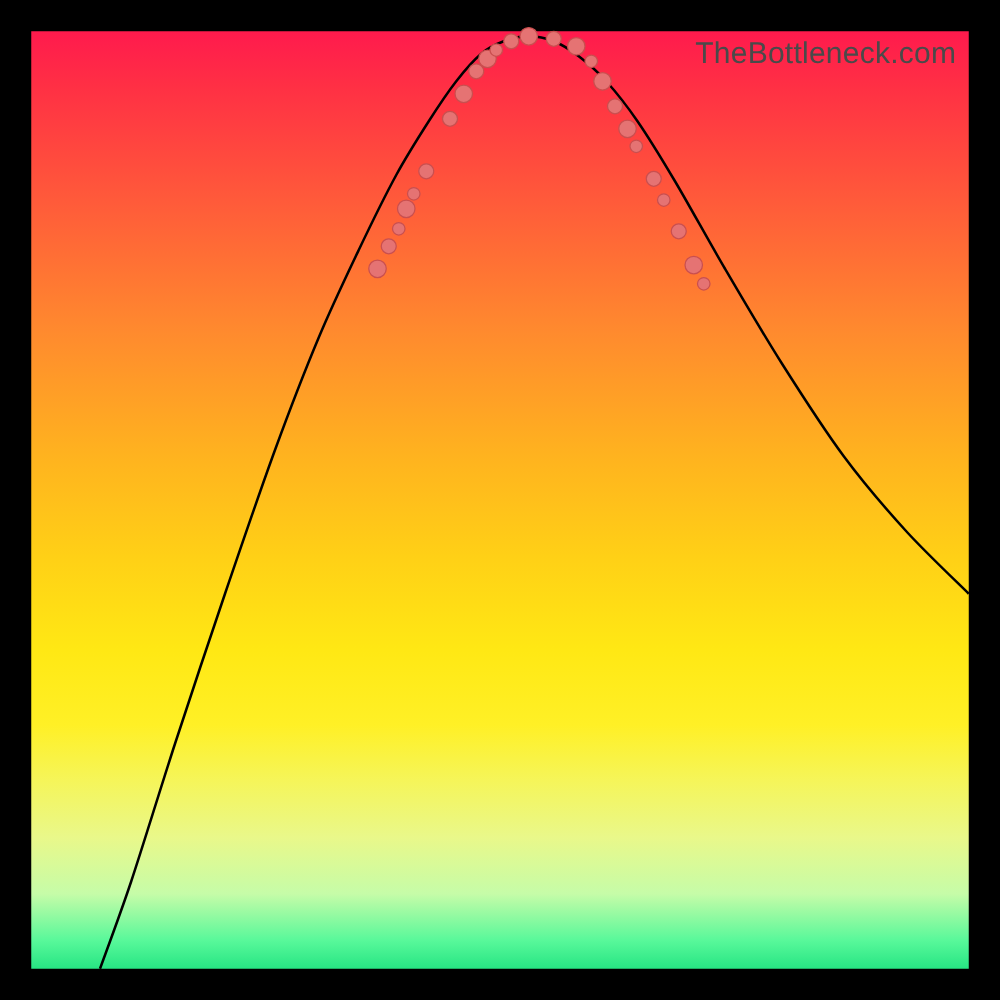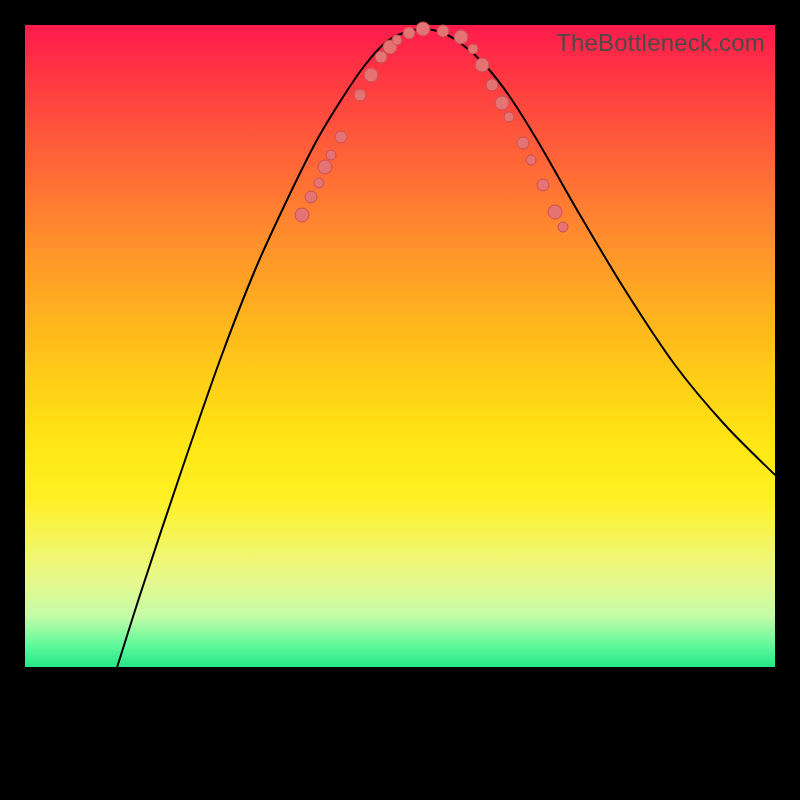--- a/index.html
+++ b/index.html
@@ -9,21 +9,21 @@
     height: 800px;
     background: #000;
     overflow: hidden;
     font-family: Arial, Helvetica, sans-serif;
   }
   .frame {
     position: absolute;
     left: 25px;
     top: 25px;
     width: 750px;
-    height: 642px;
+    height: 750px;
     background: linear-gradient(
       to bottom,
       #ff1a4d 0%,
       #ff3044 6%,
       #ff5a3a 18%,
       #ff8a2e 32%,
       #ffb21f 45%,
       #ffd016 56%,
       #ffe814 66%,
       #fff026 74%,

